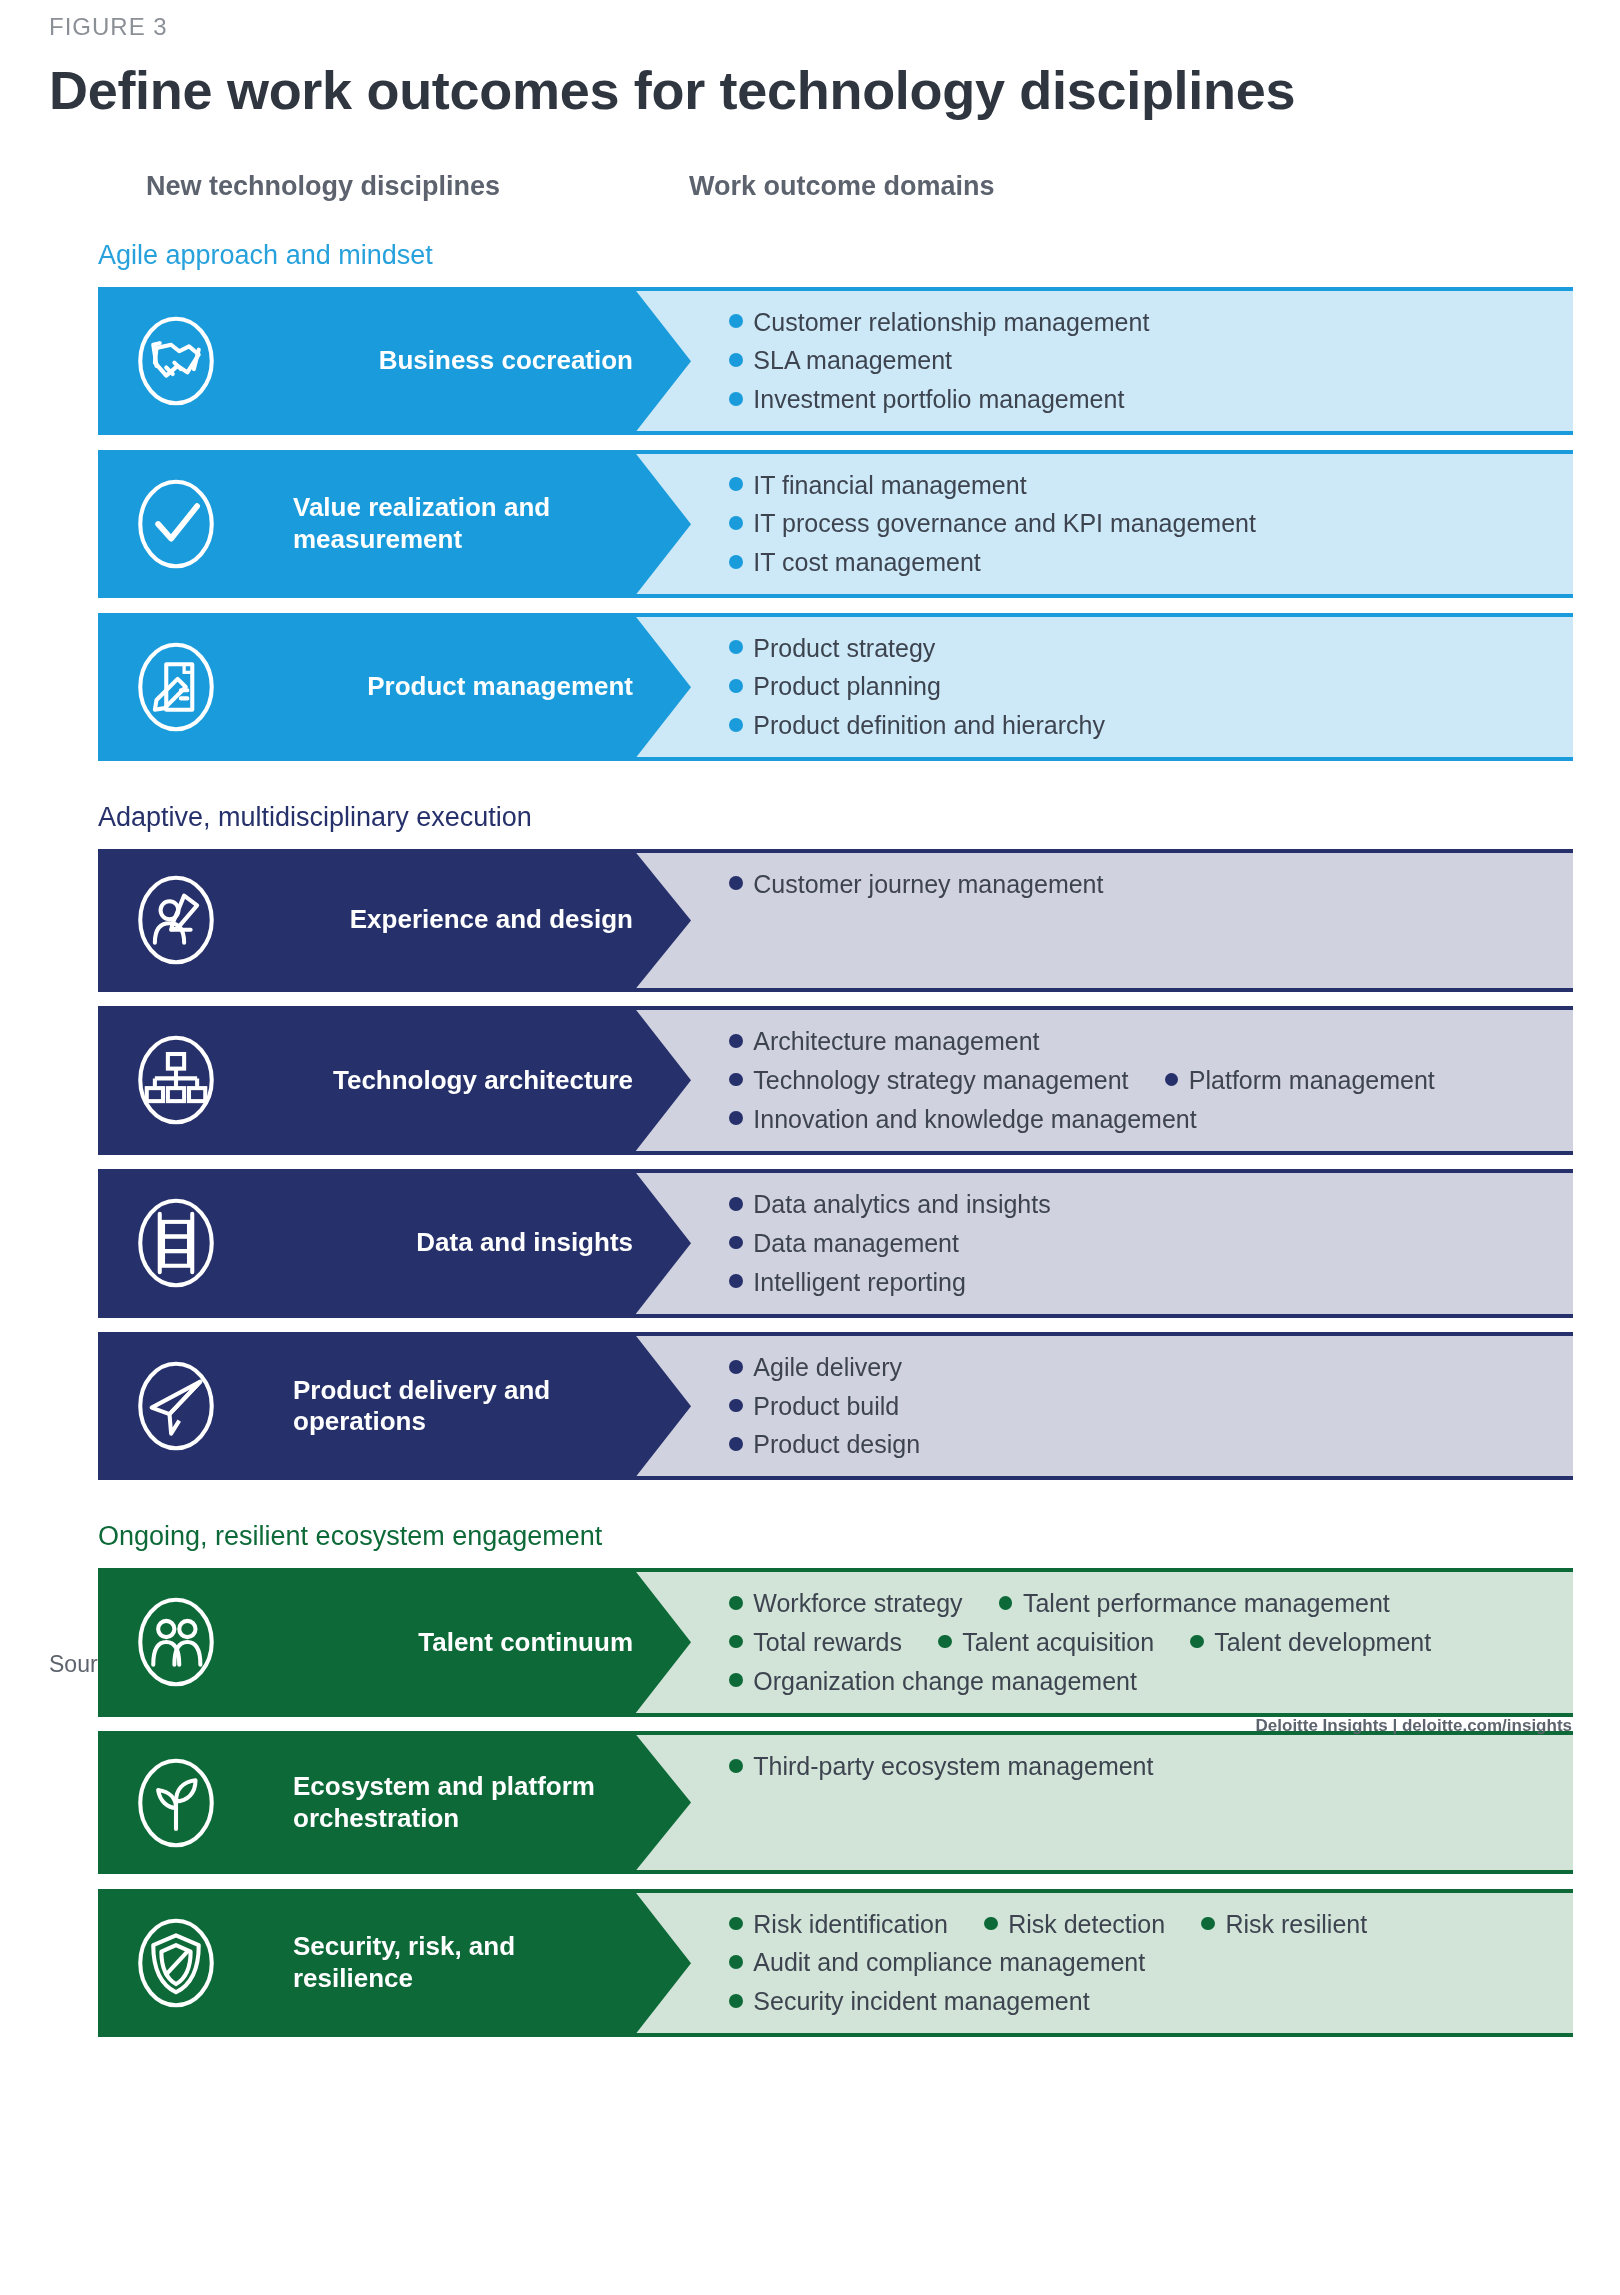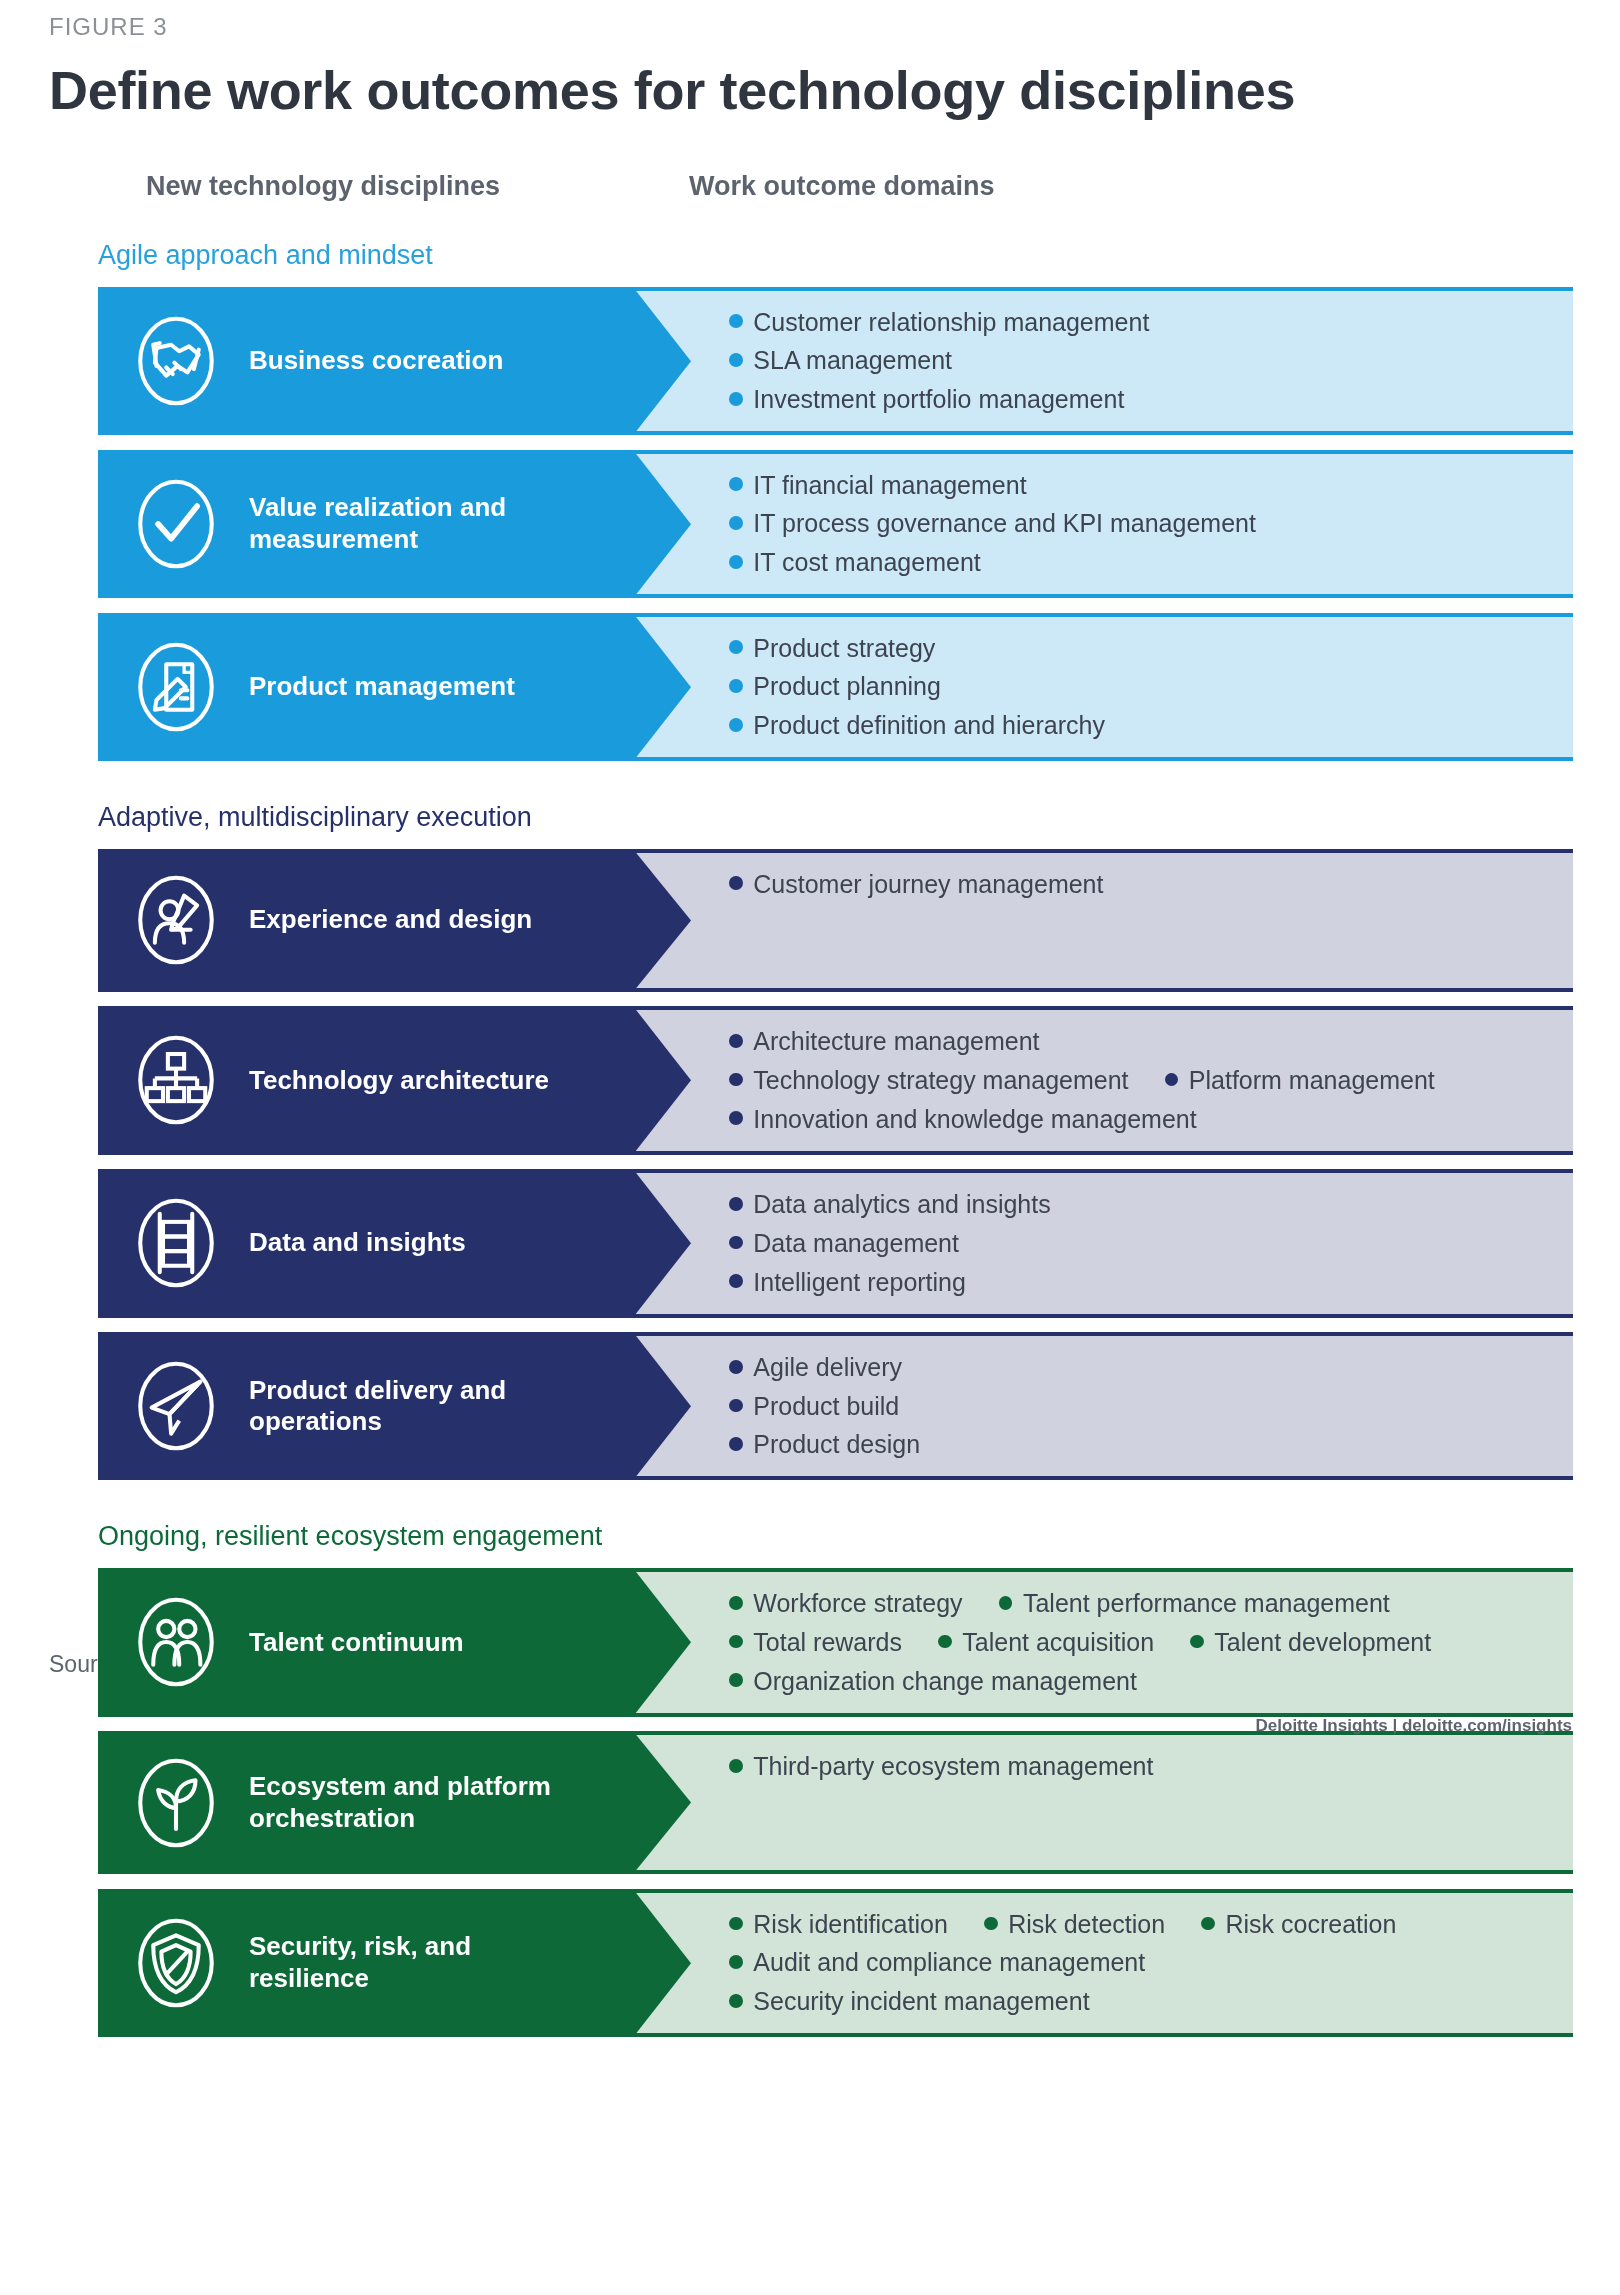--- a/index.html
+++ b/index.html
@@ -79,20 +79,21 @@
   .row:last-child { margin-bottom: 0; }
 
   .row-left {
     position: relative;
     flex: 0 0 535px;
     display: flex;
     align-items: center;
     box-sizing: border-box;
     padding-left: 26px;
     z-index: 2;
+    justify-content: space-between;
   }
   .row-right {
     position: relative;
     flex: 1 1 auto;
     box-sizing: border-box;
     padding: 21px 24px 21px 96px;
     display: flex;
     flex-direction: column;
     justify-content: flex-start;
   }
@@ -612,21 +613,21 @@
                 <span class="bullet">
                   <span class="bullet-dot"></span>
                   <span class="bullet-text">Risk identification</span>
                 </span>
                 <span class="bullet">
                   <span class="bullet-dot"></span>
                   <span class="bullet-text">Risk detection</span>
                 </span>
                 <span class="bullet">
                   <span class="bullet-dot"></span>
-                  <span class="bullet-text">Risk cocreation</span>
+                  <span class="bullet-text">Risk resilient</span>
                 </span>
               </div>
               <div class="bullet-line">
                 <span class="bullet">
                   <span class="bullet-dot"></span>
                   <span class="bullet-text">Audit and compliance management</span>
                 </span>
               </div>
               <div class="bullet-line">
                 <span class="bullet">

